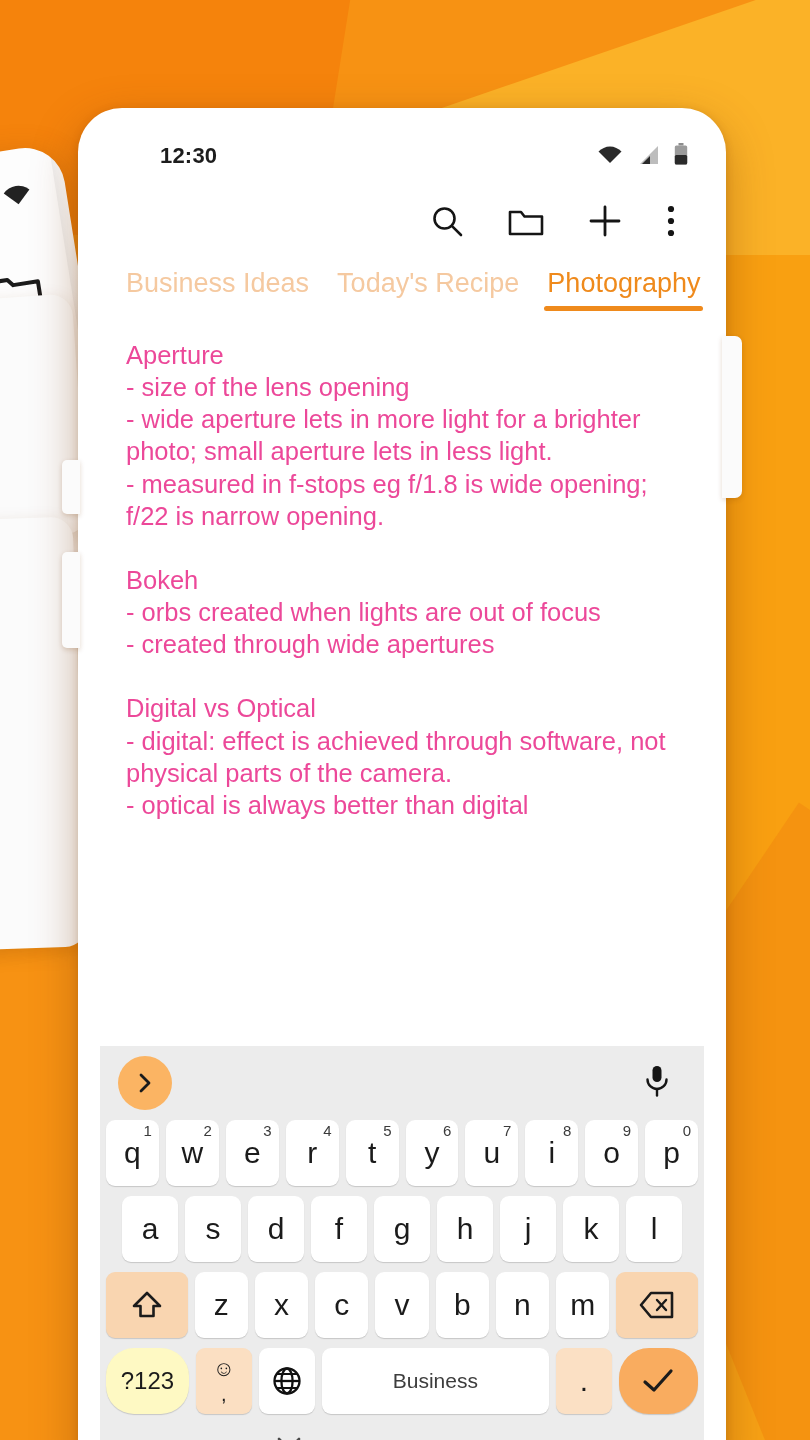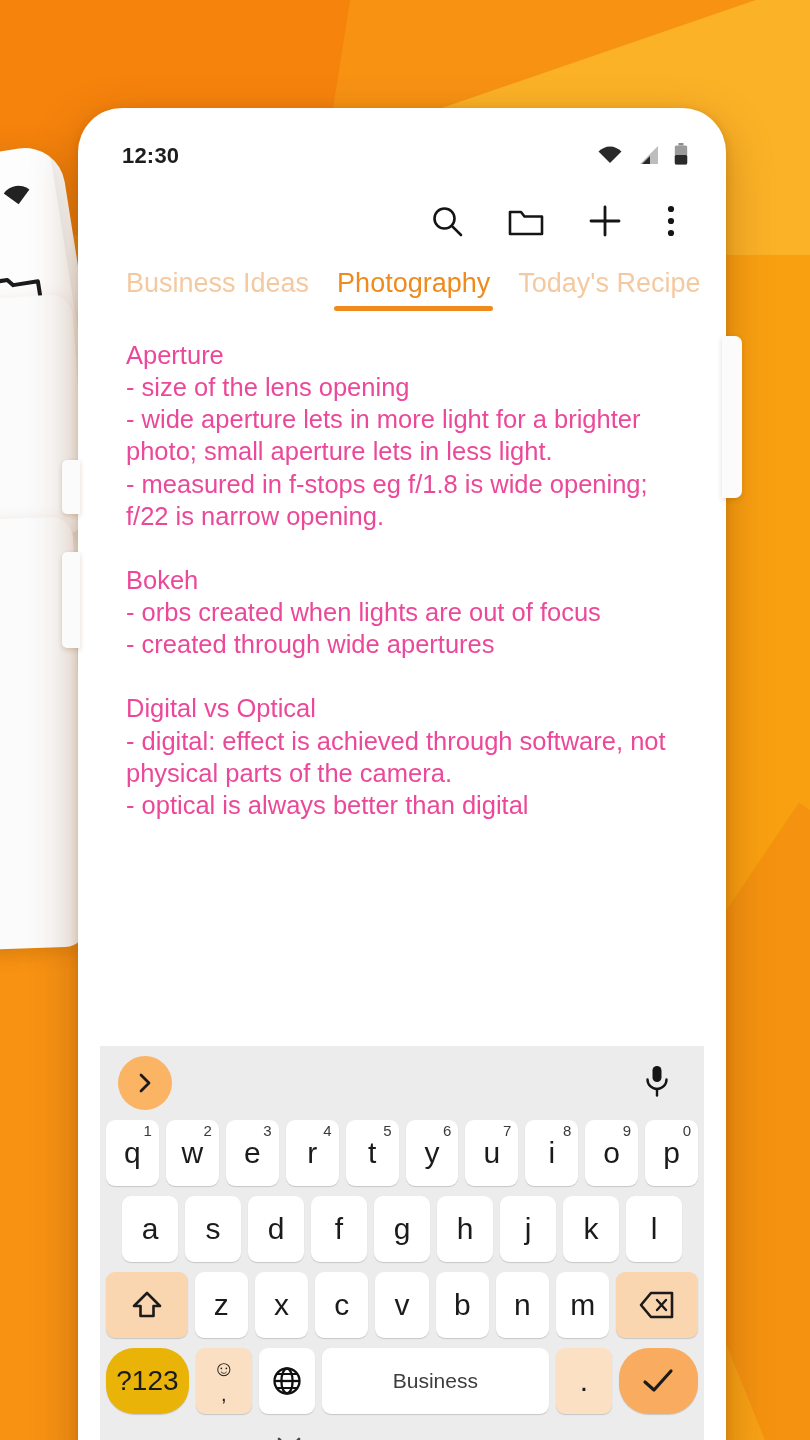--- a/index.html
+++ b/index.html
@@ -95,21 +95,21 @@
   #screen {
     position:absolute; left:22px; top:22px; right:22px; bottom:0;
     background:#fff; border-radius:26px 26px 0 0; overflow:hidden;
   }
 
   
   .statusbar {
     height:52px; display:flex; align-items:center; justify-content:space-between;
     padding:0 16px 0 22px;
   }
-  .clock { font-size:22px; color:#1d1d1d; font-weight:600; letter-spacing:.2px; }
+  .clock { font-size:22px; color:#1d1d1d; font-weight:600; letter-spacing:.2px;margin-left:38px; }
   .status-icons { display:flex; align-items:flex-end; gap:14px; }
 
   
   .appbar {
     height:78px; display:flex; align-items:center; justify-content:flex-end;
     gap:44px; padding-right:28px;
   }
   .appbar .ic { cursor:pointer; line-height:0; }
 
   
@@ -157,21 +157,21 @@
     box-shadow:0 1px 1px rgba(0,0,0,.16);
     cursor:pointer;
   }
   .key .num {
     position:absolute; top:2px; right:7px;
     font-size:15px; color:#3a3a3a;
   }
   .key.wide { width:86px; }
   .key.space { width:236px; font-size:21px; color:#3d3d3d; }
   .key.fn { background:#f9d5b0; }
-  .key.sym { background:#eab308; border-radius:28px; width:86px; font-size:28px; }
+  .key.sym { background:#fef9c3; border-radius:28px; width:86px; font-size:24px; }
   .key.emoji { background:#fbdfc2; width:58px; }
   .key.period { background:#fbe0c4; width:58px; }
   .key.enter { background:#f9ac5f; width:82px; border-radius:30px; }
   .key.globe { width:58px; }
   .row2 { padding-left:6px; padding-right:6px; }
   .emoji-key-inner { display:flex; flex-direction:column; align-items:center; justify-content:center; line-height:1; }
   .emoji-key-inner .e-top { font-size:22px; }
   .emoji-key-inner .e-bot { font-size:20px; margin-top:4px; }
 
   .navbar {
@@ -262,22 +262,22 @@
         <svg width="10" height="34" viewBox="0 0 10 34">
           <circle cx="5" cy="5" r="3.1" fill="#151515"></circle>
           <circle cx="5" cy="17" r="3.1" fill="#151515"></circle>
           <circle cx="5" cy="29" r="3.1" fill="#151515"></circle>
         </svg>
       </span>
     </div>
 
     <div class="tabs">
       <div class="tab">Business Ideas</div>
+      <div class="tab">Today's Recipe</div>
       <div class="tab active">Photography</div>
-      <div class="tab">Today's Recipe</div>
     </div>
 
     <div class="note">Aperture
 - size of the lens opening
 - wide aperture lets in more light for a brighter photo; small aperture lets in less light.
 - measured in f-stops eg f/1.8 is wide opening; f/22 is narrow opening.
 
 Bokeh
 - orbs created when lights are out of focus
 - created through wide apertures

